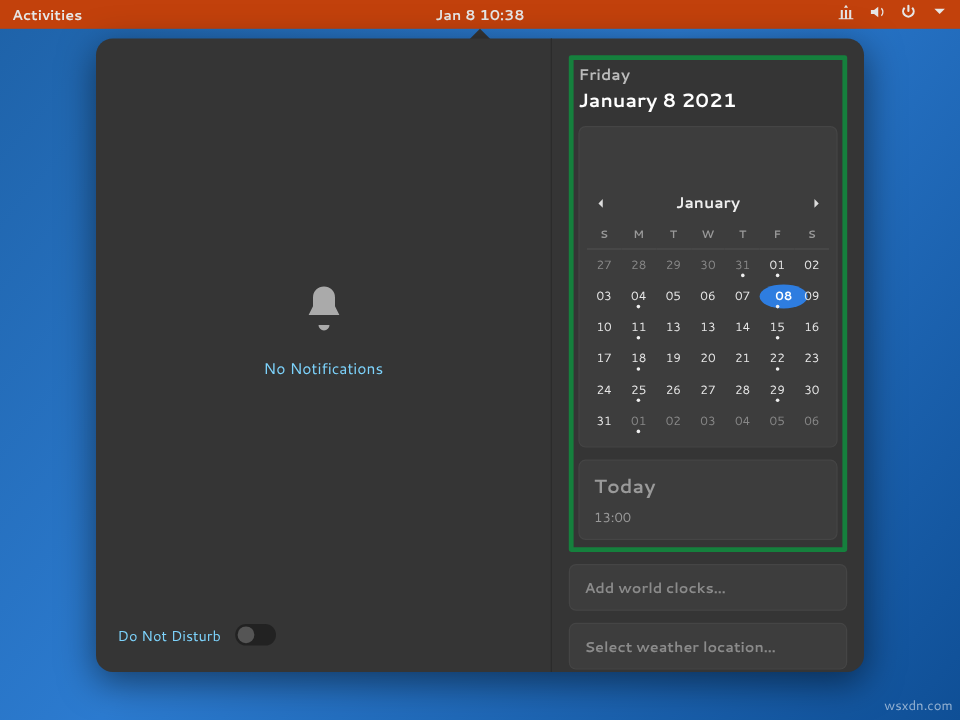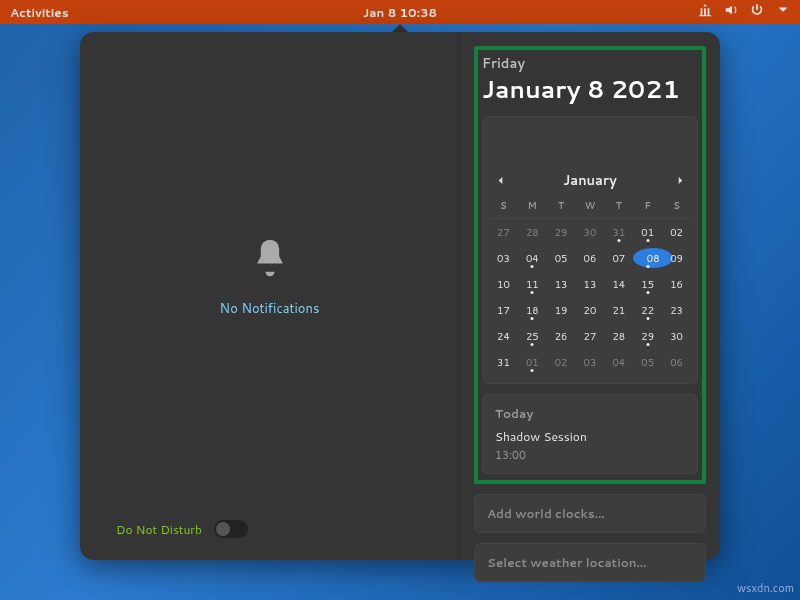--- a/index.html
+++ b/index.html
@@ -26,51 +26,51 @@
   
   .panel {
     position:absolute; top:32px; left:80px; width:640px; height:528px;
     background:#353535; border-radius:14px; display:flex; color:#d7d7d7;
     box-shadow:0 8px 30px rgba(0,0,0,.5);
   }
   .left-pane { flex:1; display:flex; flex-direction:column; justify-content:space-between; padding:0 0 22px 0;}
   .notif-center { flex:1; display:flex; flex-direction:column; align-items:center; justify-content:center; gap:14px; color:#7dd3fc;}
   .notif-center svg { width:44px; height:44px; fill:#aaa;}
   .notif-text { font-size:13px; }
-  .dnd-row { display:flex; align-items:center; gap:12px; font-size:12px; color:#84cc16; padding-left:36px;}
+  .dnd-row { display:flex; align-items:center; gap:12px; font-size:12px; color:#7dd3fc; padding-left:18px;}
   .toggle { width:34px; height:18px; border-radius:9px; background:#222; position:relative; }
   .toggle::after { content:""; position:absolute; width:14px; height:14px; background:#555; border-radius:50%; top:2px; left:2px;}
 
   .divider { width:1px; background:#2b2b2b; }
 
   .right-pane { width:260px; display:flex; flex-direction:column; padding:14px 14px 16px 14px; gap:10px;}
 
   
   .highlight-frame { border:4px solid #15803d; border-radius:2px; padding:4px 4px 6px 4px; display:flex; flex-direction:column; gap:10px;}
 
   .date-head .weekday { font-size:13px; color:#bbb; font-weight:600;}
-  .date-head .full { font-size:24px; color:#fff; font-weight:700; }
+  .date-head .full { font-size:16px; color:#fff; font-weight:700; }
 
   .cal-card, .today-card, .mini-card {
     background:#3d3d3d; border:1px solid #454545; border-radius:6px;
   }
   .cal-card { padding:6px 6px 8px 6px;}
   .cal-top { display:flex; align-items:center; justify-content:space-between; padding:4px 2px 6px 2px; color:#eee; font-size:13px; font-weight:700;margin-top:44px;}
   .nav-btn { width:18px; height:18px; display:flex; align-items:center; justify-content:center; cursor:pointer;}
   .nav-btn svg { width:9px; height:9px; fill:#ddd;}
 
   table.cal { width:100%; border-collapse:collapse; table-layout:fixed; }
   table.cal th { font-size:9px; color:#999; font-weight:600; padding:4px 0 6px 0; border-bottom:1px solid #4a4a4a;}
   table.cal td { text-align:center; font-size:10px; color:#888; height:26px; position:relative;}
   table.cal td.in { color:#e8e8e8; }
   table.cal td.dot::after { content:""; position:absolute; bottom:3px; left:50%; transform:translateX(-50%); width:3px; height:3px; border-radius:50%; background:#eee;}
-  table.cal td.today span { display:inline-flex; width:40px; height:20px; align-items:center; justify-content:center; background:#2e7de0; color:#fff; border-radius:50%; font-weight:400;}
+  table.cal td.today span { display:inline-flex; width:40px; height:20px; align-items:center; justify-content:center; background:#2e7de0; color:#fff; border-radius:50%; font-weight:700;}
 
   .today-card { padding:10px 12px; }
-  .today-card .hdr { font-size:12px; color:#9a9a9a; font-weight:600; margin-bottom:6px;}
+  .today-card .hdr { font-size:16px; color:#9a9a9a; font-weight:600; margin-bottom:6px;}
   .today-card .evt-title { font-size:12px; color:#e6e6e6;}
   .today-card .evt-time { font-size:11px; color:#9a9a9a; margin-top:2px;}
 
   .mini-card { padding:10px 12px; font-size:12px; color:#8b8b8b; font-weight:600;}
 
   .watermark { position:absolute; right:6px; bottom:4px; font-size:11px; color:rgba(255,255,255,.55);}
 </style>
 </head>
 <body>
 
@@ -204,21 +204,20 @@
                 <td>04</td>
                 <td>05</td>
                 <td>06</td>
               </tr>
             </tbody>
         </table>
       </div>
 
       <div class="today-card">
         <div class="hdr">Today</div>
-        <div class="evt-title">Shadow Session</div>
         <div class="evt-time">13:00</div>
       </div>
 
     </div>
 
     <div class="mini-card">Add world clocks…</div>
     <div class="mini-card">Select weather location…</div>
 
   </div>
 </div>

